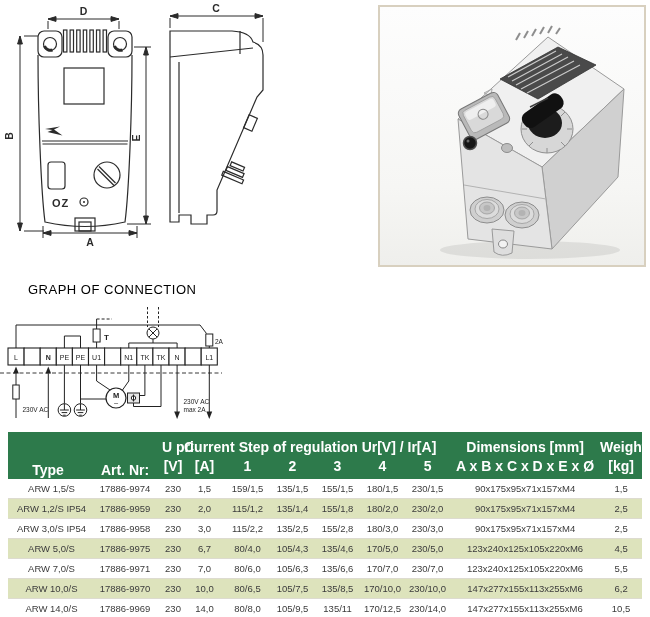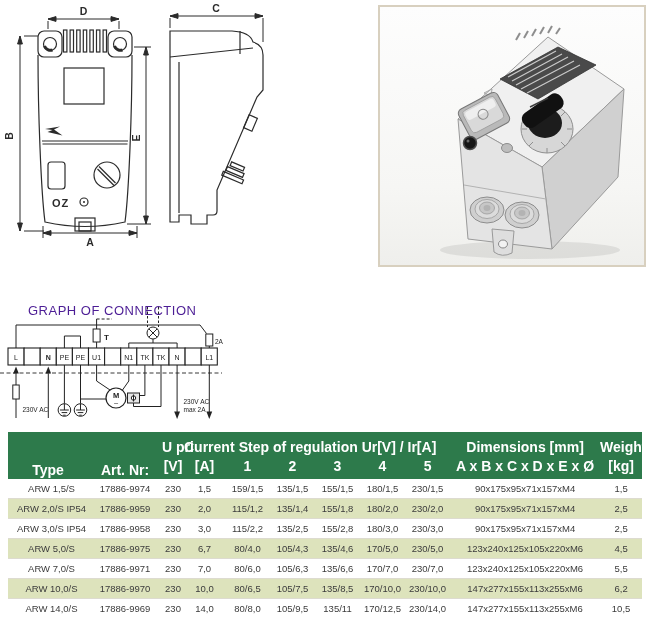--- a/index.html
+++ b/index.html
@@ -3,22 +3,22 @@
 <meta charset="utf-8">
 <style>
   html,body{margin:0;padding:0;background:#fff;}
   .sheet{position:relative;width:650px;height:617px;background:#fff;overflow:hidden;
          font-family:"Liberation Sans",sans-serif;}
   svg{display:block;}
   .tech-drawing{position:absolute;left:0;top:0;}
   .photo-frame{position:absolute;left:378px;top:5px;width:268px;height:262px;
                box-sizing:border-box;border:2px solid #d8d0bf;
                background:linear-gradient(180deg,#fdfdfd 0%,#f6f6f4 70%,#efefec 100%);}
-  .conn-title{position:absolute;left:28px;top:303px;font-size:13px;letter-spacing:.5px;
-              color:#4c1d95;font-weight:400;}
+  .conn-title{position:absolute;left:28px;top:282px;font-size:13px;letter-spacing:.5px;
+              color:#000000;font-weight:400;}
   .conn-diagram{position:absolute;left:0;top:303px;}
   table.spec{position:absolute;left:8px;top:432px;width:634px;border-collapse:collapse;
              table-layout:fixed;font-size:9.5px;color:#3b3b3b;border-bottom:1px solid #cfcfc7;}
   table.spec th{background:#2d7a4b;color:#fff;font-weight:bold;font-size:14px;
                 white-space:nowrap;padding:0;text-align:center;}
   table.spec thead tr.h1 th{height:23px;vertical-align:bottom;padding-bottom:1px;}
   table.spec thead tr.h2 th{height:21px;vertical-align:top;padding-top:2px;}
   table.spec thead th.rs{vertical-align:top;padding-top:4px;}
   table.spec td{height:19px;text-align:center;white-space:nowrap;padding:0;}
   table.spec td.type{text-align:center;padding-left:7px;}
@@ -338,21 +338,21 @@
         <td>1,5</td>
         <td>159/1,5</td>
         <td>135/1,5</td>
         <td>155/1,5</td>
         <td>180/1,5</td>
         <td>230/1,5</td>
         <td>90x175x95x71x157xM4</td>
         <td>1,5</td>
       </tr>
       <tr class="alt">
-        <td class="type">ARW 2,0/S IP54</td>
+        <td class="type">ARW 1,2/S IP54</td>
         <td>17886-9959</td>
         <td>230</td>
         <td>2,0</td>
         <td>115/1,2</td>
         <td>135/1,4</td>
         <td>155/1,8</td>
         <td>180/2,0</td>
         <td>230/2,0</td>
         <td>90x175x95x71x157xM4</td>
         <td>2,5</td>

